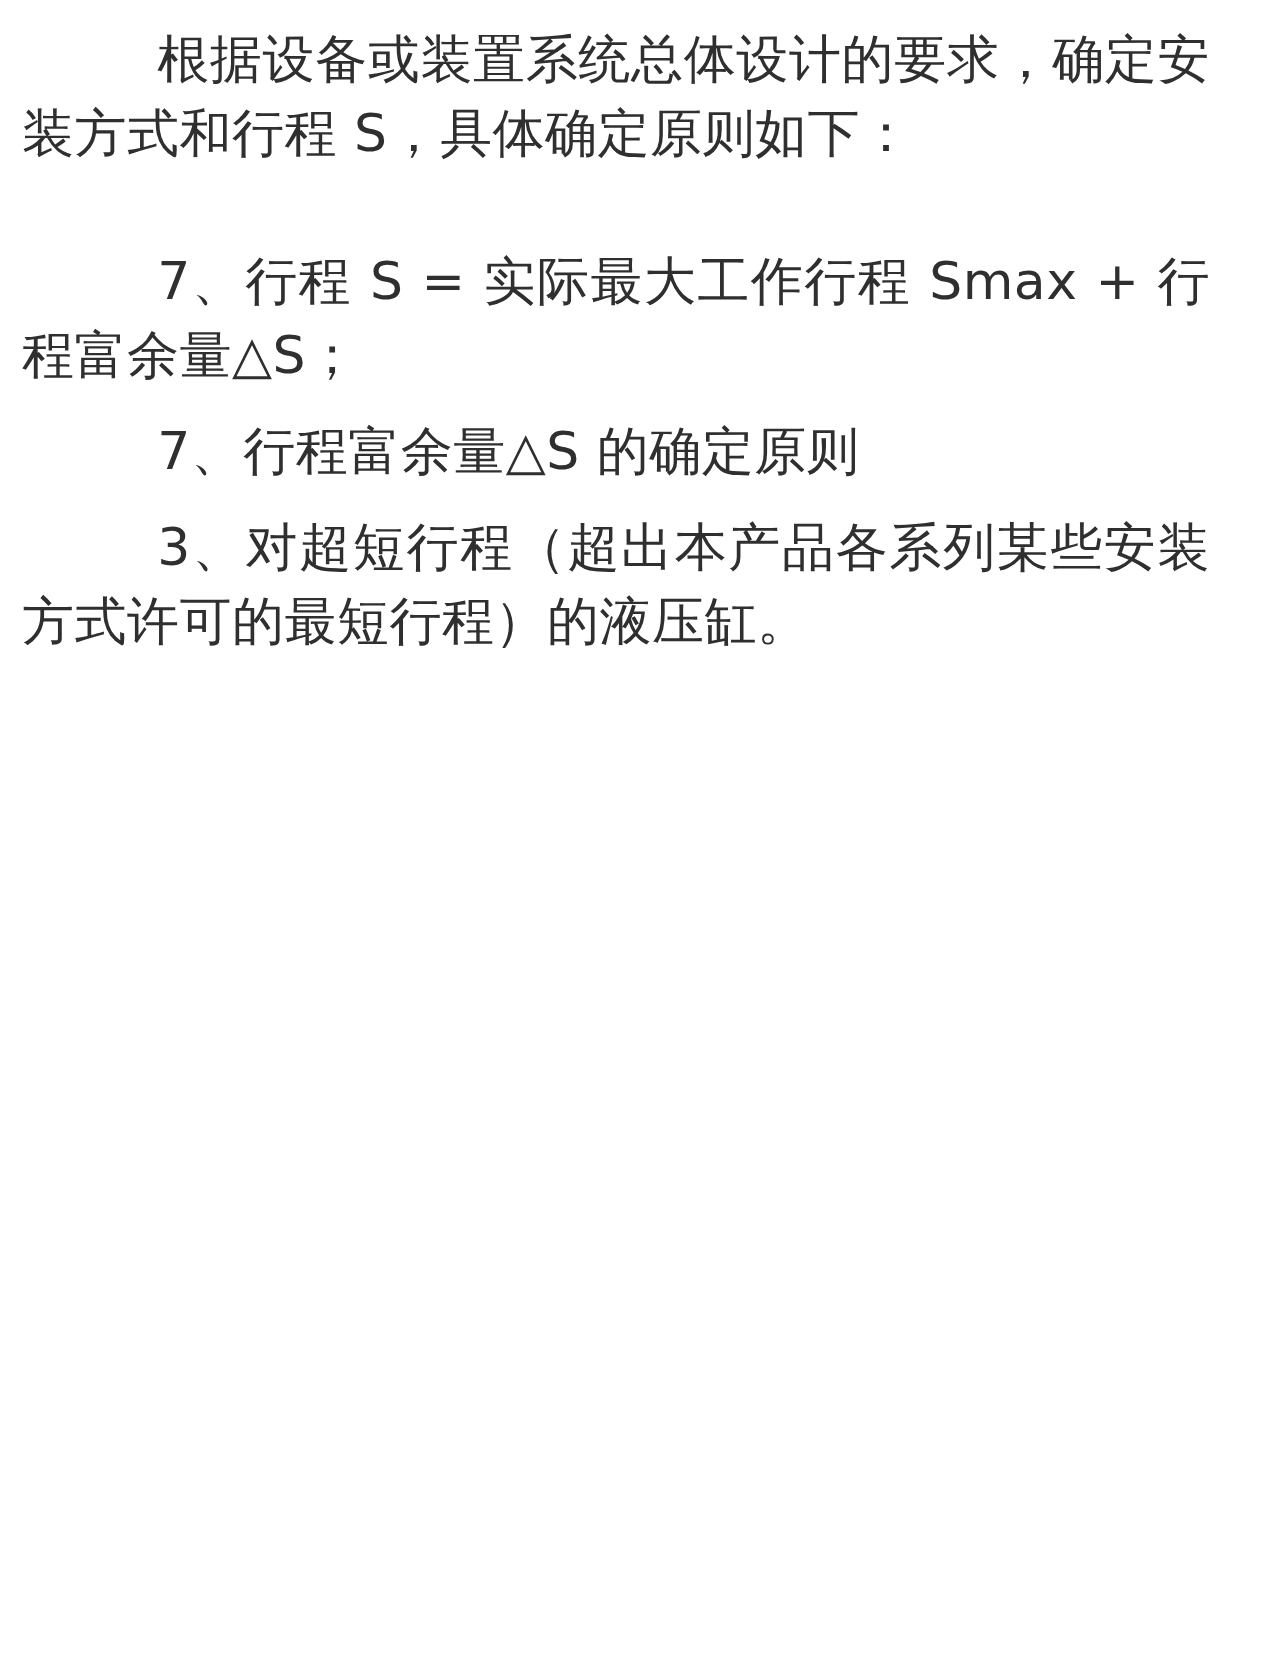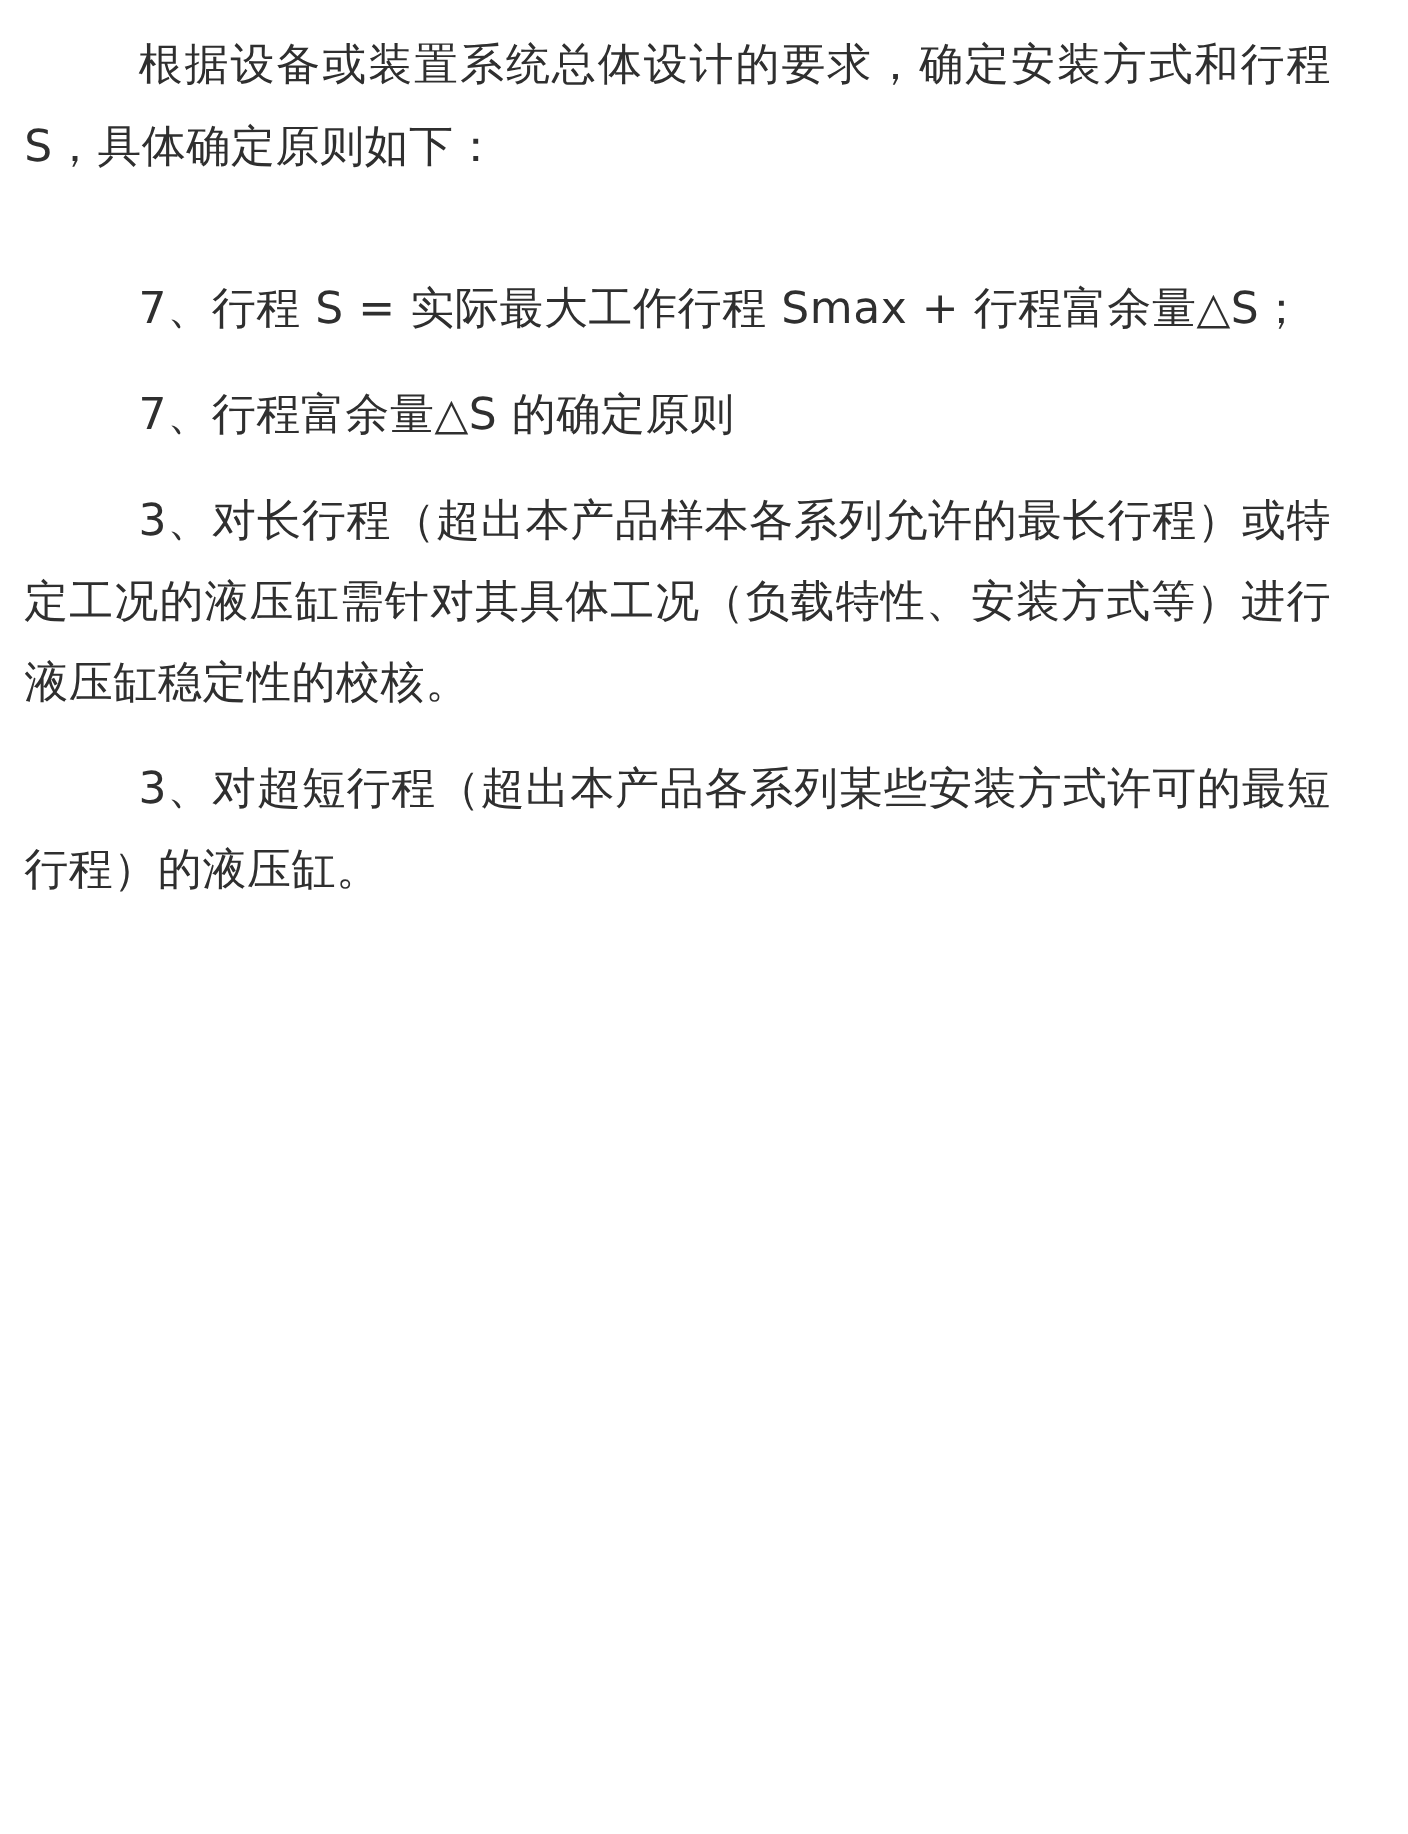--- a/index.html
+++ b/index.html
@@ -16,21 +16,21 @@
     color: #2b2b2b;
   }
   .page {
     box-sizing: border-box;
     width: 1280px;
     height: 1667px;
     padding: 22px 70px 0 22px;
     background: #ffffff;
   }
   .doc-body {
-    font-size: 40px;
+    font-size: 52px;
     line-height: 74px;
     letter-spacing: 0.5px;
     color: #2f2f2f;
     font-weight: 500;
   }
   p {
     margin: 0;
   }
   .para {
     text-indent: 2.6em;
@@ -54,18 +54,17 @@
   <div class="doc-body">
 
     <p class="para">根据设备或装置系统总体设计的要求，确定安装方式和行程 S，具体确定原则如下：</p>
 
     <p class="para gap-lg">7、行程 S = 实际最大工作行程 Smax + 行程富余量△S；</p>
 
 
     <p class="para gap-sm">7、行程富余量△S 的确定原则</p>
 
 
-    <p class="para gap-sm">3、对长行程（超出本产品样本各系列允许的最长行程）或特定工况的液压缸需针对其具体工况（负载特性、安装方式等）进行液压缸稳定性的校核。</p>
 
     <p class="para gap-sm">3、对超短行程（超出本产品各系列某些安装方式许可的最短行程）的液压缸。</p>
 
   </div>
 </div>
 
 </body></html>

